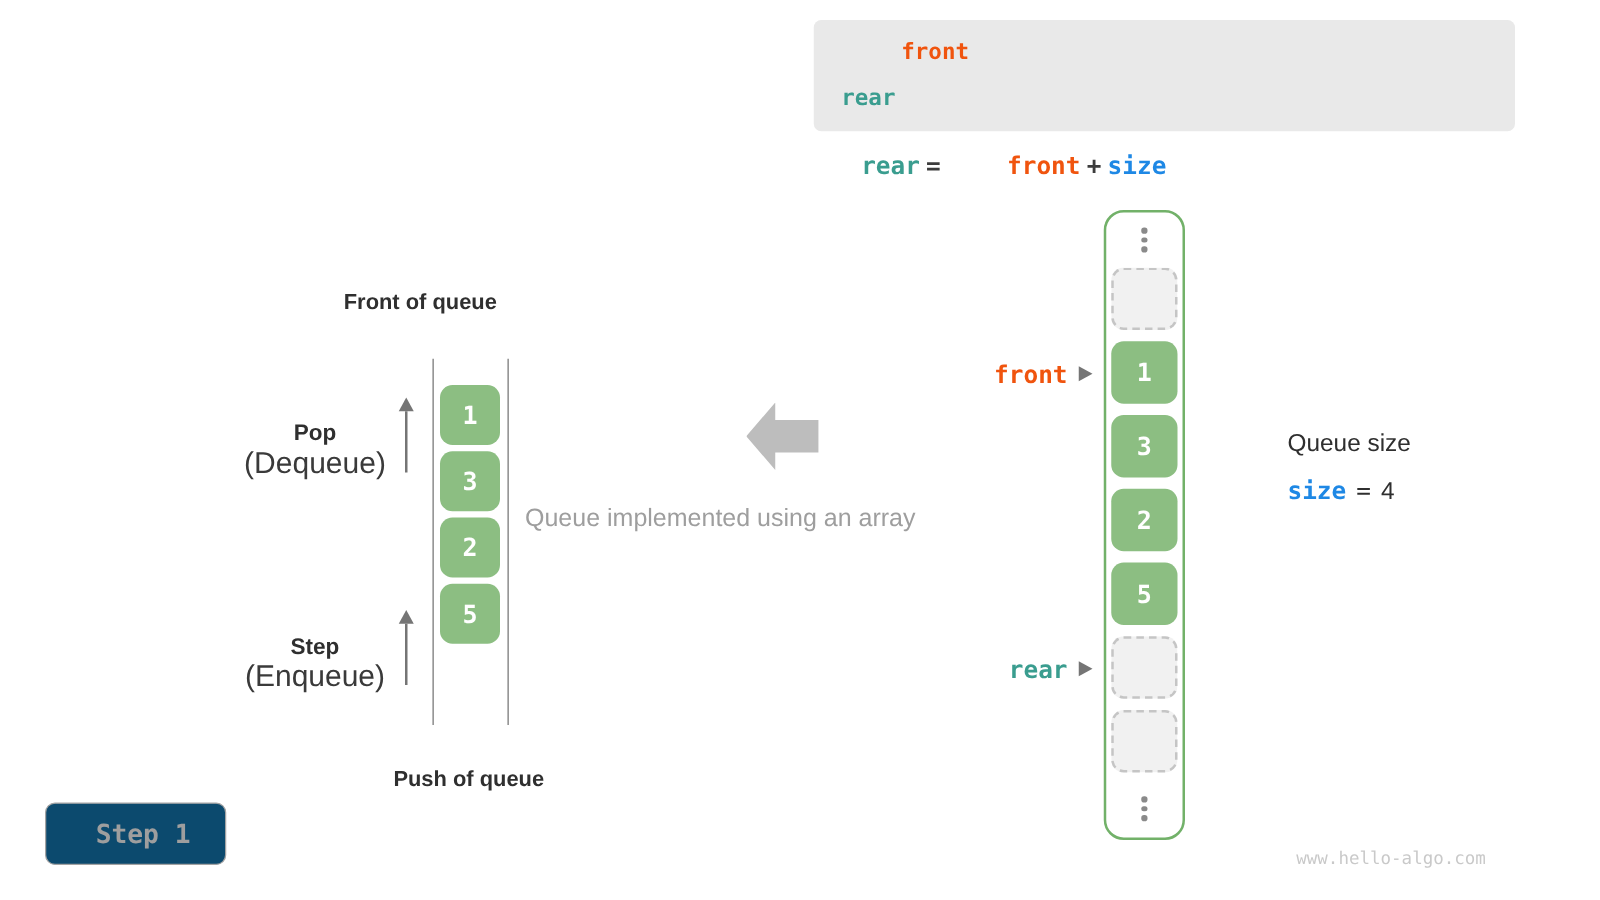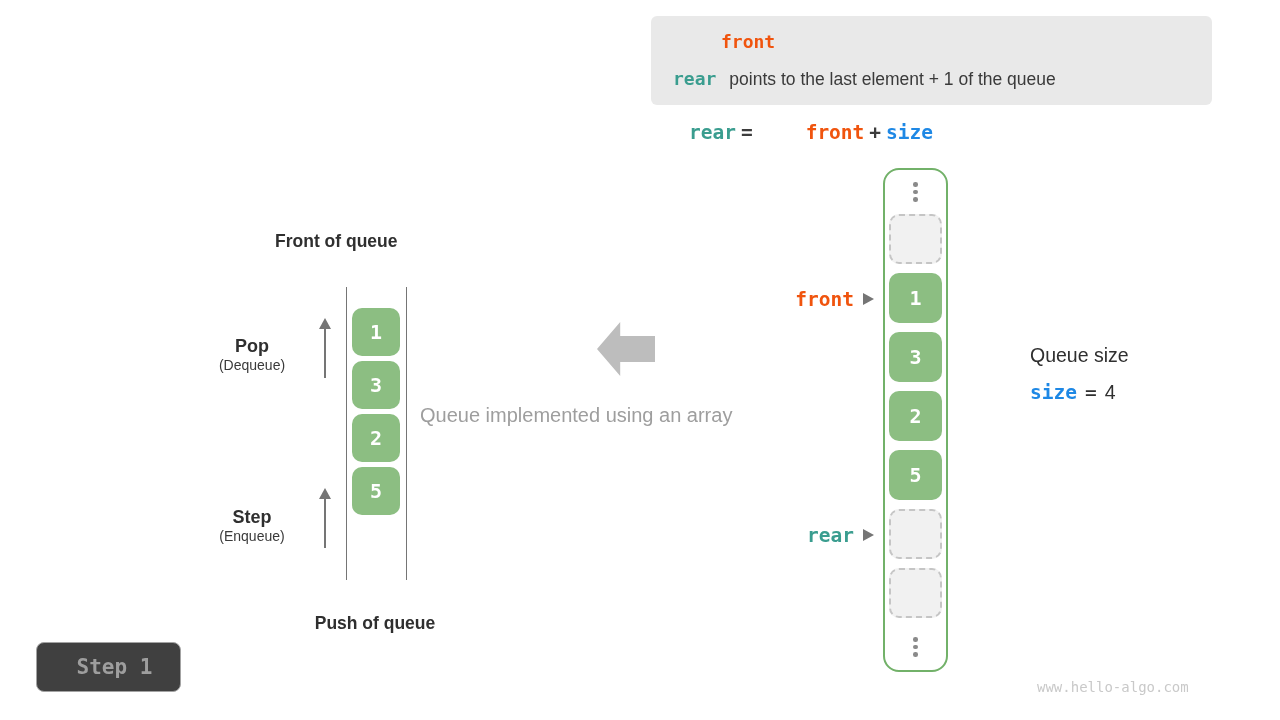--- a/index.html
+++ b/index.html
@@ -30,21 +30,21 @@
   .lq-title { left: 275px; top: 231px; width: 200px; text-align: left; font-weight: bold; font-size: 17.5px; color: #2f2f2f; }
   .lq-rear-title { left: 275px; top: 613px; width: 200px; text-align: center; font-weight: bold; font-size: 17.5px; color: #2f2f2f; }
   .lq-channel { left: 346px; top: 287px; width: 61px; height: 293px; border-left: 1px solid #757575; border-right: 1px solid #757575; }
   .lq-cell {
     left: 352px; width: 48px; height: 48px; border-radius: 10px;
     background: #8cbe82; color: #ffffff; font-size: 20px;
     display: flex; align-items: center; justify-content: center;
   }
   .op-label { width: 150px; text-align: center; }
   .op-title { font-weight: bold; font-size: 18px; color: #2f2f2f; }
-  .op-sub { font-size: 14px; color: #3a3a3a; }
+  .op-sub { font-size: 24px; color: #3a3a3a; }
 
   .v-arrow { width: 14px; display: flex; flex-direction: column; align-items: center; }
   .v-arrow .head { width: 0; height: 0; border-left: 6px solid transparent; border-right: 6px solid transparent; border-bottom: 11px solid #757575; }
   .v-arrow .stem { width: 2px; flex: 1; background: #757575; }
 
   
   .block-arrow { left: 597px; top: 322px; width: 58px; height: 54px; background: #bdbdbd;
     clip-path: polygon(0 50%, 40% 0, 40% 26%, 100% 26%, 100% 74%, 40% 74%, 40% 100%); }
   .center-caption { left: 420px; top: 404px; width: 440px; text-align: left; font-size: 20px; color: #9e9e9e; }
 
@@ -62,38 +62,37 @@
   .pointer-row .ptr-text { font-size: 19.5px; }
   .tri-right { width: 0; height: 0; border-top: 6px solid transparent; border-bottom: 6px solid transparent; border-left: 11px solid #757575; }
 
   
   .qs-title { left: 1030px; top: 344px; font-size: 19.5px; color: #2f2f2f; }
   .qs-value { left: 1030px; top: 381px; font-size: 19.5px; color: #2f2f2f; }
   .qs-value .op { margin: 0 8px; }
 
   
   .step-badge { left: 36px; top: 642px; width: 145px; height: 50px;
-    background: #404040; border: 1.5px solid #a3a3a3; border-radius: 8px;
+    background: #0c4a6e; border: 1.5px solid #a3a3a3; border-radius: 8px;
     display: flex; align-items: center; justify-content: center;
     font-size: 21px; color: #9e9e9e; padding-left: 12px; }
 
   
   .watermark { left: 1037px; top: 679px; width: 200px; text-align: left;
     font-family: "DejaVu Sans Mono", monospace; font-size: 14px; color: #c9c9c9; }
 </style>
 </head>
 <body>
 
 <div class="abs info-box">
   <div class="info-line">
     <span class="mono kw kw-front">front</span>
   </div>
   <div class="info-line">
     <span class="mono kw kw-rear">rear</span>
-    <span class="info-text">points to the last element + 1 of the queue</span>
   </div>
 </div>
 
 <div class="abs formula mono">
   <span class="kw-rear">rear</span><span class="op">=</span><span class="kw-front">front</span><span class="op">+</span><span class="kw-size">size</span>
 </div>
 
 <div class="abs lq-title">Front of queue</div>
 <div class="abs lq-channel"></div>
 

